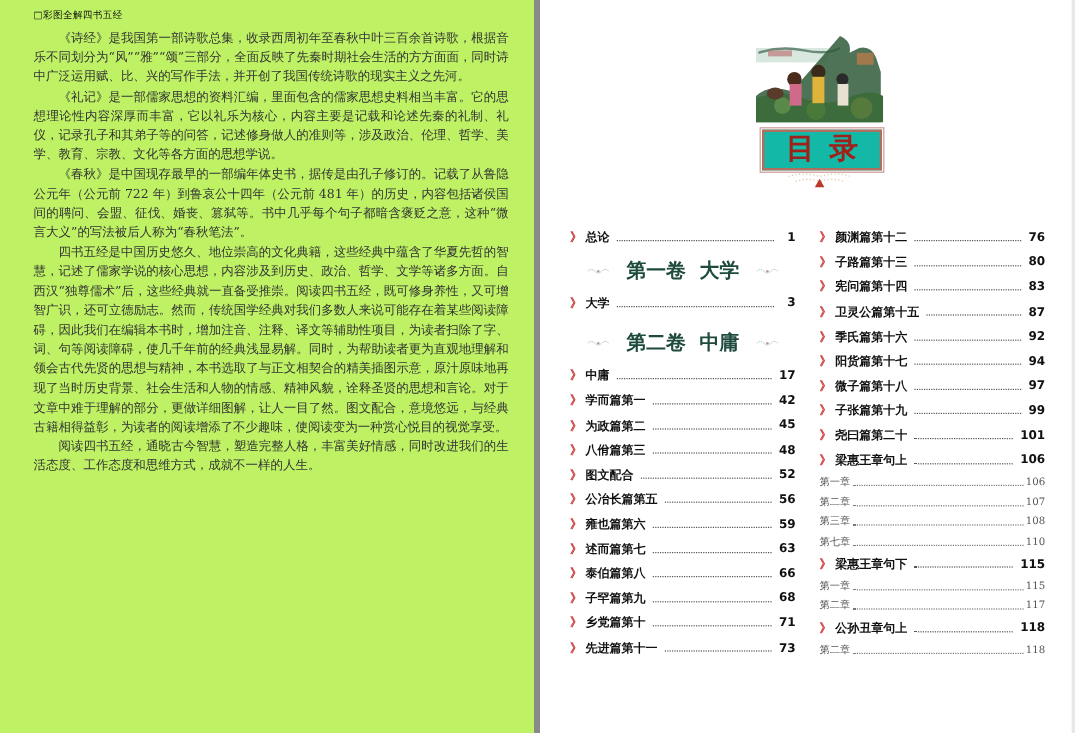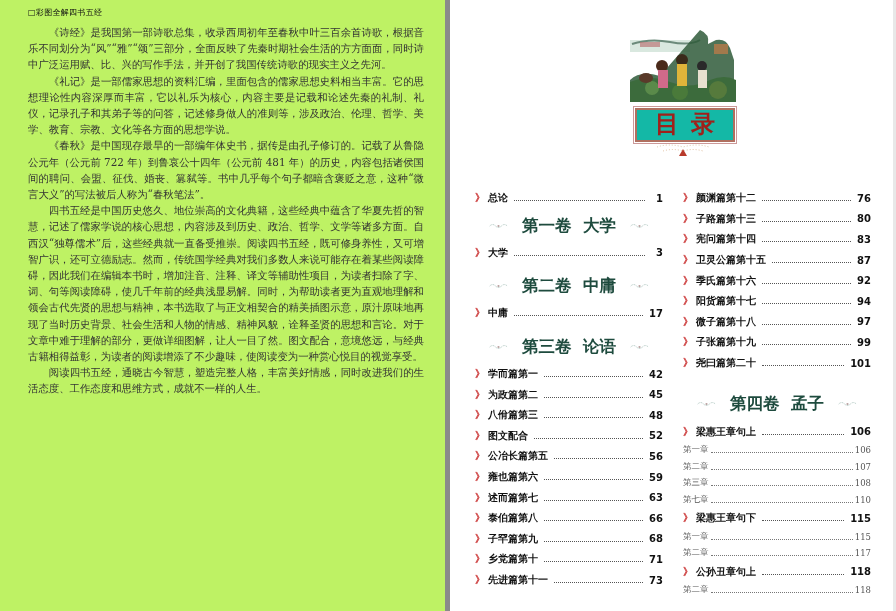--- a/index.html
+++ b/index.html
@@ -181,31 +181,20 @@
         <circle cx="13" cy="4" r="1.5" fill="#b8a0a0"></circle>
       </svg>
   </div>
   <div class="entry">
     <span class="chev">》</span>
     <span class="lbl">中庸</span>
     <span class="dots"></span>
     <span class="pg">17</span>
   </div>
 
-  <div class="vol-heading" style="margin-top:6px;">
-    <svg class="orn" viewBox="0 0 26 8">
-        <path d="M1 4 Q5 0 9 4 T17 4 T25 4" stroke="#9ab8b0" stroke-width="1" fill="none" stroke-dasharray="1.5 1"></path>
-        <circle cx="13" cy="4" r="1.5" fill="#b8a0a0"></circle>
-      </svg>
-    <span class="vh-text">第三卷  论语</span>
-    <svg class="orn" viewBox="0 0 26 8">
-        <path d="M1 4 Q5 0 9 4 T17 4 T25 4" stroke="#9ab8b0" stroke-width="1" fill="none" stroke-dasharray="1.5 1"></path>
-        <circle cx="13" cy="4" r="1.5" fill="#b8a0a0"></circle>
-      </svg>
-  </div>
   <div class="entry">
       <span class="chev">》</span>
       <span class="lbl">学而篇第一</span>
       <span class="dots"></span>
       <span class="pg">42</span>
     </div>
   <div class="entry">
       <span class="chev">》</span>
       <span class="lbl">为政篇第二</span>
       <span class="dots"></span>
@@ -316,31 +305,20 @@
       <span class="dots"></span>
       <span class="pg">99</span>
     </div>
   <div class="entry">
       <span class="chev">》</span>
       <span class="lbl">尧曰篇第二十</span>
       <span class="dots"></span>
       <span class="pg">101</span>
     </div>
 
-  <div class="vol-heading" style="margin-top:14px;">
-    <svg class="orn" viewBox="0 0 26 8">
-        <path d="M1 4 Q5 0 9 4 T17 4 T25 4" stroke="#9ab8b0" stroke-width="1" fill="none" stroke-dasharray="1.5 1"></path>
-        <circle cx="13" cy="4" r="1.5" fill="#b8a0a0"></circle>
-      </svg>
-    <span class="vh-text">第四卷  孟子</span>
-    <svg class="orn" viewBox="0 0 26 8">
-        <path d="M1 4 Q5 0 9 4 T17 4 T25 4" stroke="#9ab8b0" stroke-width="1" fill="none" stroke-dasharray="1.5 1"></path>
-        <circle cx="13" cy="4" r="1.5" fill="#b8a0a0"></circle>
-      </svg>
-  </div>
 
   <div class="entry">
       <span class="chev">》</span>
       <span class="lbl">梁惠王章句上</span>
       <span class="dots"></span>
       <span class="pg">106</span>
     </div>
   <div class="sub-entry">
       <span>第一章</span>
       <span class="dots"></span>

